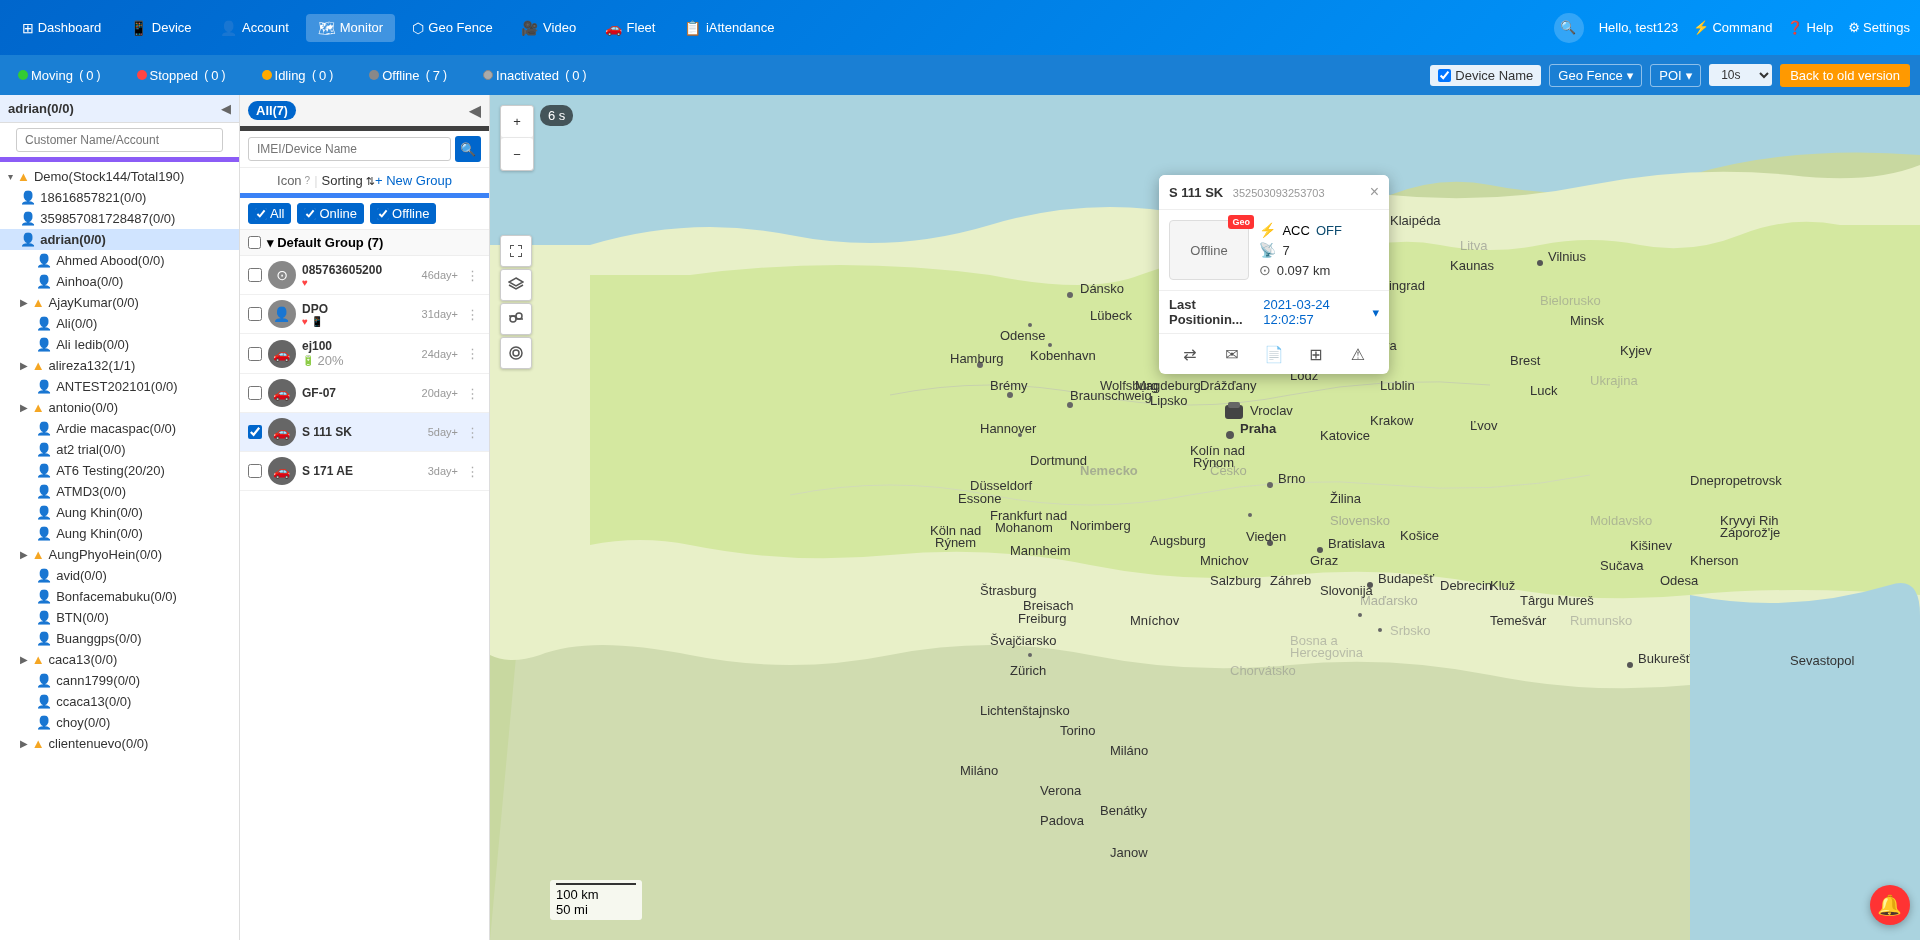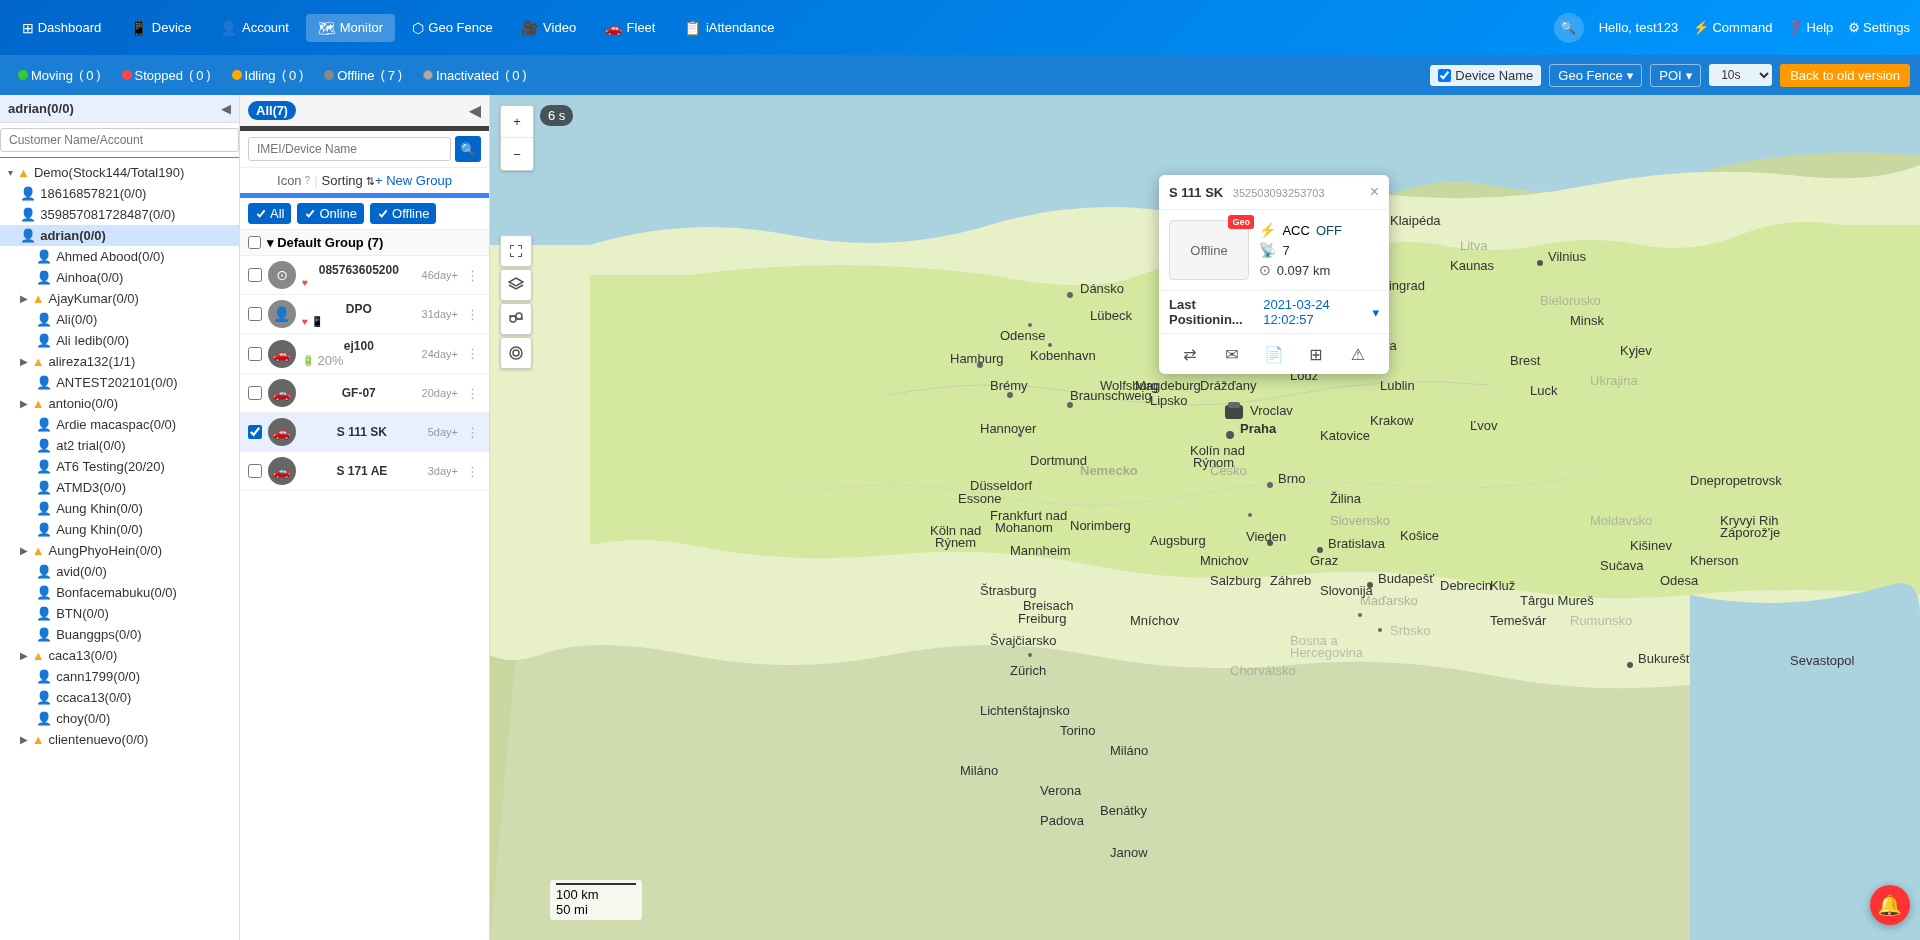--- a/index.html
+++ b/index.html
@@ -52,21 +52,21 @@
       cursor: pointer;
     }
 
     
     .second-row {
       height: 40px;
       background: #1a7fd4;
       display: flex;
       align-items: center;
       padding: 0 10px;
-      gap: 5px;
+      gap: 20px;
     }
     .status-badge {
       display: flex; align-items: center; gap: 3px;
       padding: 3px 8px;
       font-size: 12px;
       color: white;
       cursor: pointer;
     }
     .dot { width: 10px; height: 10px; border-radius: 50%; display: inline-block; }
     .dot-moving { background: #33cc33; }
@@ -115,22 +115,22 @@
     .account-header {
       display: flex; align-items: center; justify-content: space-between;
       padding: 6px 8px;
       background: #e8f0fe;
       border-bottom: 1px solid #ddd;
       font-size: 12px;
     }
     .account-title { font-weight: bold; color: #333; }
     .collapse-btn { cursor: pointer; color: #666; }
     .search-account {
-      padding: 5px 0;
-      border-bottom: 1px solid #8b5cf6;
+      padding: 5px 16px;
+      border-bottom: 5px solid #8b5cf6;
       text-decoration: underline;
     }
     .search-account input {
       width: 100%;
       padding: 4px 8px;
       border: 1px solid #ccc;
       border-radius: 3px;
       font-size: 12px;
     }
     .account-tree {
@@ -217,21 +217,21 @@
     .device-checkbox { width: 14px; height: 14px; }
     .device-icon {
       width: 28px; height: 28px;
       background: #888; border-radius: 50%;
       display: flex; align-items: center; justify-content: center;
       color: white; font-size: 14px;
     }
     .device-icon.car { background: #666; }
     .device-icon.circle { background: #888; }
     .device-info { flex: 1; }
-    .device-name { font-size: 12px; font-weight: bold; color: #333; text-align: center; }
+    .device-name { font-size: 12px; font-weight: bold; color: #333; }
     .device-sub { font-size: 11px; color: #999; display: flex; align-items: center; gap: 3px; }
     .heart-icon { color: #ff4444; font-size: 10px; }
     .phone-icon { color: #0066cc; font-size: 10px; }
     .battery-icon { font-size: 10px; color: #666; }
     .device-time { font-size: 11px; color: #999; white-space: nowrap; }
     .device-more { color: #aaa; cursor: pointer; padding: 2px; }
     .checkbox-blue { accent-color: #0066cc; }
 
     
     .map-area {

